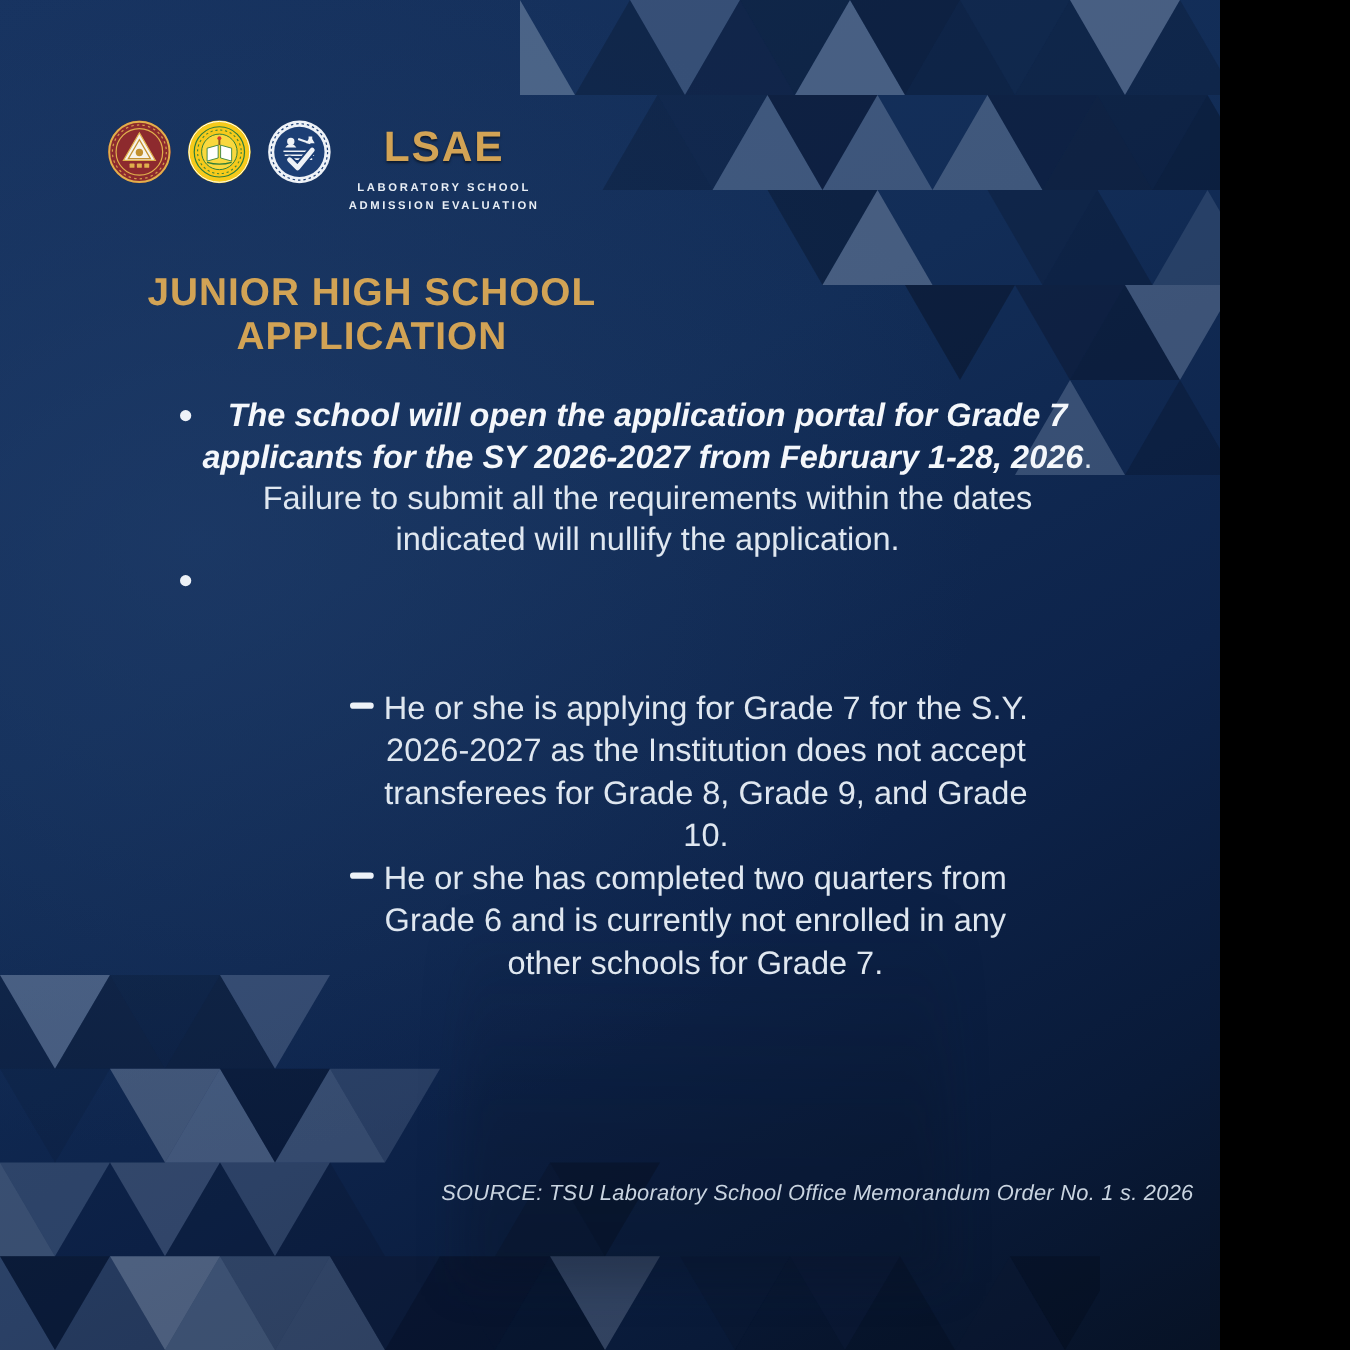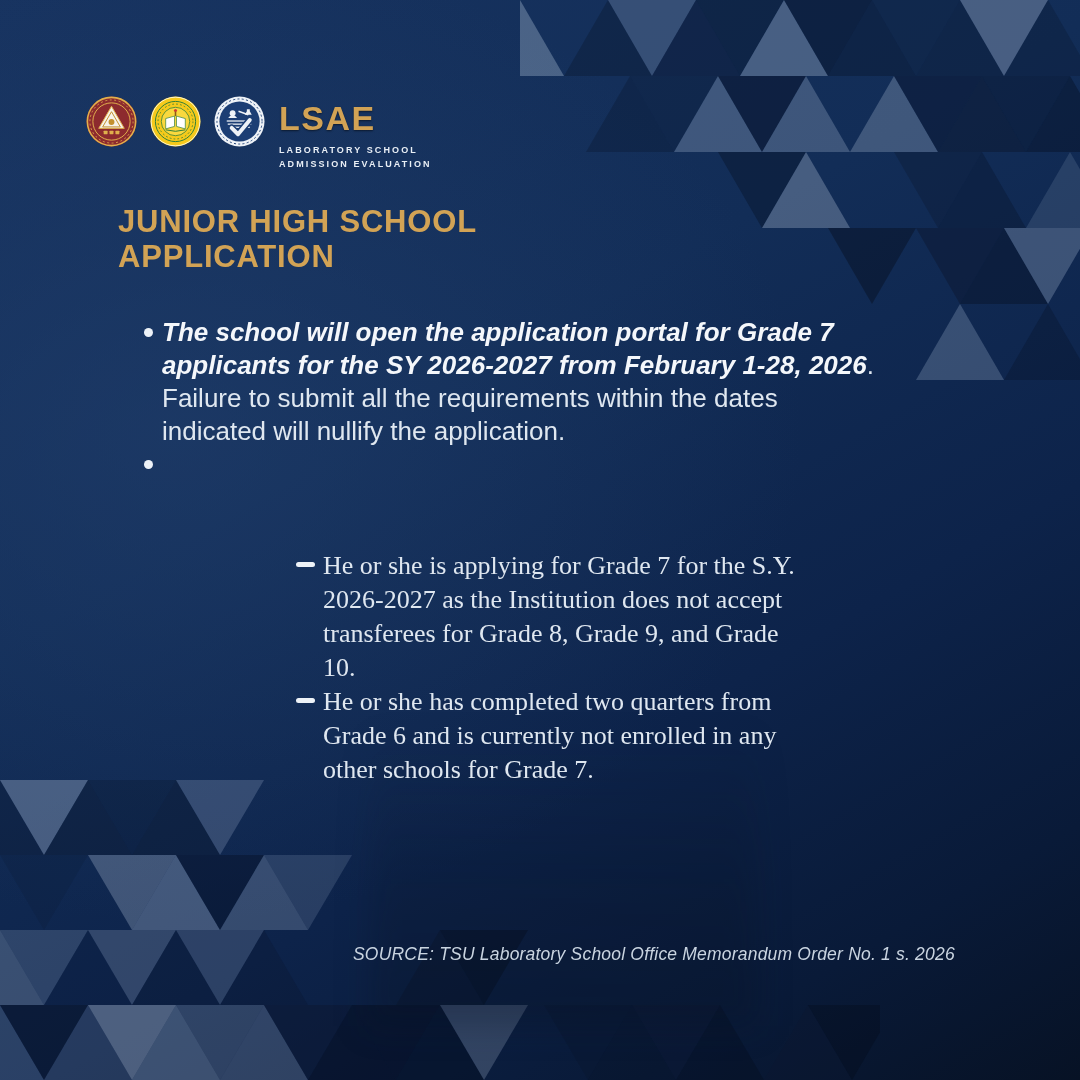--- a/index.html
+++ b/index.html
@@ -1,21 +1,22 @@
 <!DOCTYPE html>
 <html style="--gold: #d2a355; --text1: #f4f7fb; --text2: #dfe7f0;"><head>
 <meta charset="utf-8">
 <style>
   html,body{margin:0;padding:0;background:#000;}
   .canvas{
-    position:relative;width:1080px;height:1080px;overflow:hidden;
+    position:relative;width:976px;height:1080px;overflow:hidden;
     font-family:"Liberation Sans",sans-serif;
     background:
       radial-gradient(900px 700px at 16% 40%, rgba(34,64,110,.55), rgba(34,64,110,0) 70%),
       linear-gradient(150deg,#173360 0%,#122d57 38%,#0d234a 65%,#091a38 85%,#071225 100%);
+    text-align: center;
   }
   .mosaic{position:absolute;pointer-events:none;}
   .mosaic.tr{top:0;right:0;}
   .mosaic.bl{left:0;bottom:0;}
   .ghost-building{
     position:absolute;left:368px;top:726px;width:390px;height:300px;
     background:linear-gradient(180deg,rgba(8,18,36,0) 0%,rgba(8,18,36,.22) 55%,rgba(8,18,36,.3) 100%);
     filter:blur(16px);
   }
   .logos{position:absolute;left:86px;top:96px;display:flex;align-items:center;gap:13px;}
@@ -23,30 +24,30 @@
   .wordmark{position:absolute;left:279px;top:101px;}
   .lsae{
     font-size:34px;font-weight:bold;letter-spacing:1.5px;line-height:1;
     color:var(--gold,#d4a94f);text-shadow:0 1px 2px rgba(0,0,0,.5);
   }
   .tagline{
     margin-top:8px;font-size:9px;font-weight:bold;letter-spacing:2.1px;
     line-height:1.6;color:#e8eef5;
   }
   .heading{
-    position:absolute;left:118px;top:204px;
+    position:absolute;left:118px;top:216px;
     font-size:31px;font-weight:bold;letter-spacing:.8px;line-height:35px;
     color:var(--gold,#d2a355);white-space:pre-line;
   }
   .bullets{position:absolute;left:144px;top:316px;width:782px;}
   .bullet{display:flex;gap:9px;}
   .dot{flex:0 0 auto;width:9px;height:9px;border-radius:50%;background:#edf2f8;margin-top:12px;}
   .btext{font-size:26px;line-height:33px;white-space:pre-line;color:var(--text2,#dfe7f0);}
   .btext .em{font-weight:bold;font-style:italic;color:var(--text1,#f4f7fb);}
-  .subs{position:absolute;left:296px;top:549px;width:600px;font-family:Liberation Serif, serif;}
+  .subs{position:absolute;left:280px;top:549px;width:600px;}
   .sub{display:flex;gap:8px;}
   .dash{flex:0 0 auto;width:19px;height:5px;border-radius:2.5px;background:#edf2f8;margin-top:13px;}
   .stext{font-size:26px;line-height:34px;white-space:pre-line;color:var(--text2,#e3eaf2);}
   .source{
     position:absolute;left:353px;top:944px;
     font-size:17.5px;font-style:italic;letter-spacing:.2px;color:#c9d4e0;
   }
 </style>
 </head>
 <body>

